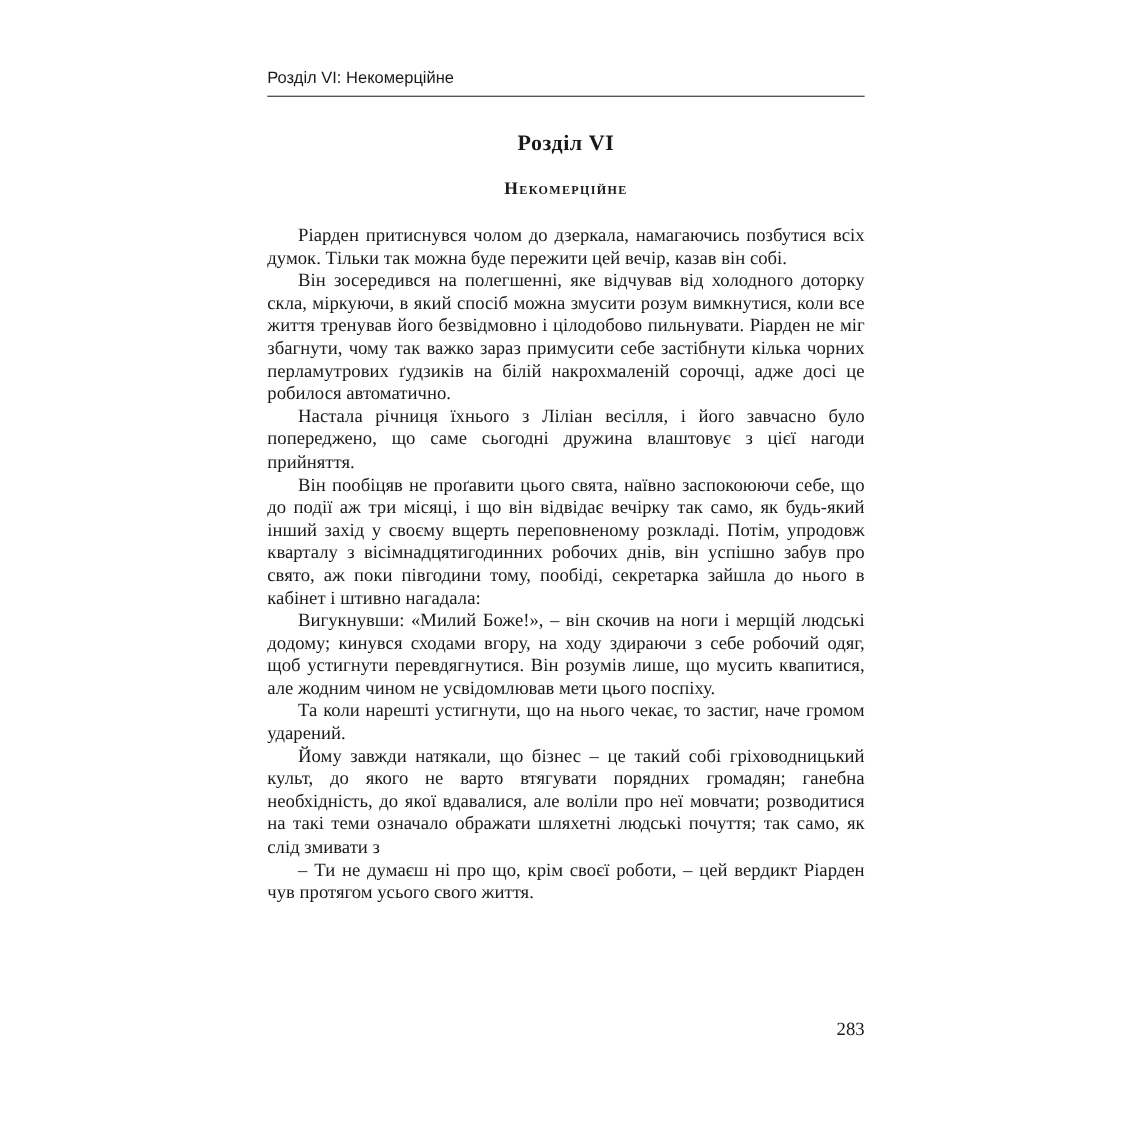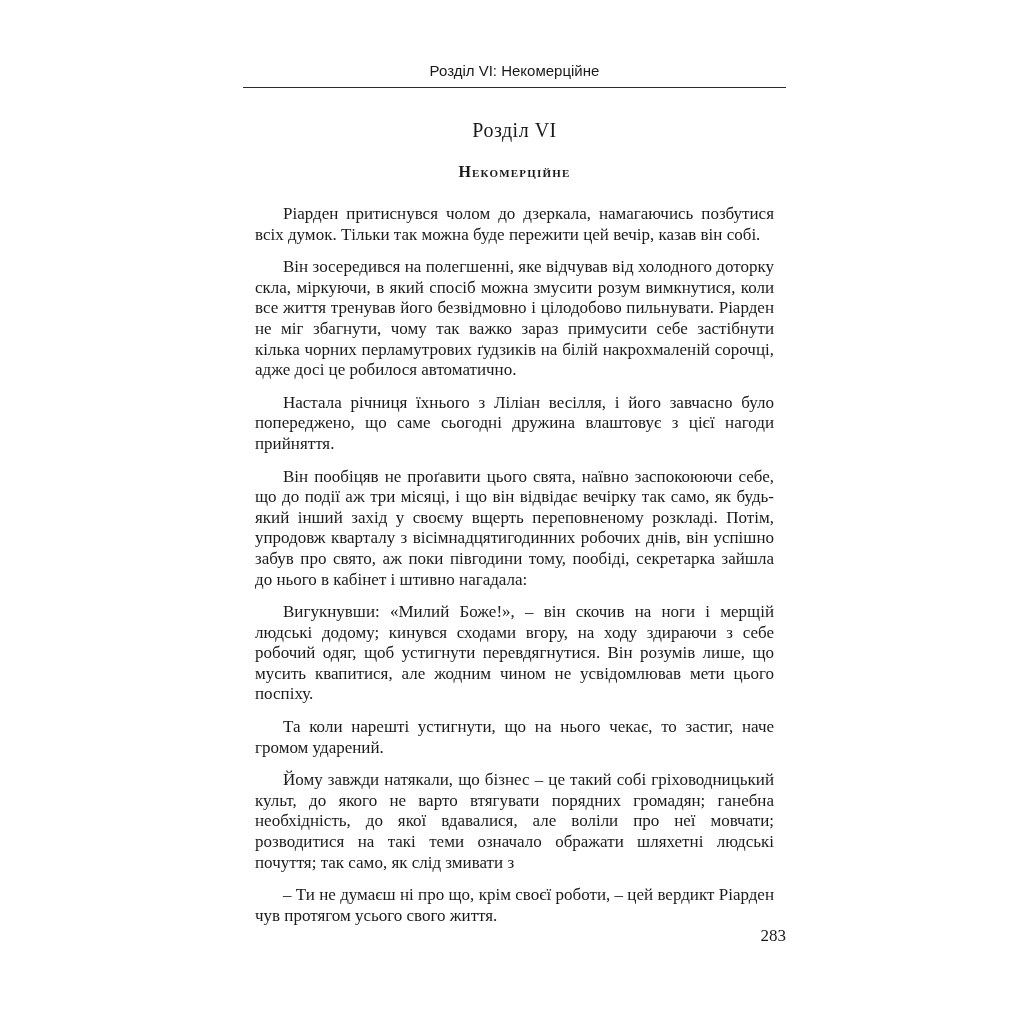--- a/index.html
+++ b/index.html
@@ -16,55 +16,55 @@
     font-family: "Liberation Serif", serif;
     color: var(--text, #1a1a1a);
   }
   .content {
     position: absolute;
     left: 243px;
     top: 62px;
     width: 543px;
   }
   .running-head {
-    text-align: center;
+    text-align: left;
     font-family: "Liberation Sans", sans-serif;
     font-size: 15px;
     line-height: 18px;
     color: var(--text, #1a1a1a);
     padding-bottom: 7px;
     border-bottom: 1.5px solid var(--rule, #2b2b2b);
   }
   .chapter-title {
     margin: 30px 0 0 0;
     text-align: center;
     font-family: "Liberation Serif", serif;
     font-size: 20px;
-    font-weight: normal;
+    font-weight: bold;
     line-height: 24px;
     letter-spacing: 0.5px;
   }
   .chapter-subtitle {
     margin: 20px 0 0 0;
     text-align: center;
     font-family: "Liberation Serif", serif;
     font-size: 16px;
     font-weight: bold;
     line-height: 20px;
     font-variant: small-caps;
     letter-spacing: 1.2px;
   }
   .body-text {
     margin-top: 22px;
     text-align: justify;
     font-size: 17px;
     line-height: 20.6px;
   }
   .body-text p {
-    margin: 12px;
+    margin: 0;
     text-indent: 28px;
   }
   .page-number {
     position: absolute;
     top: 926px;
     left: 243px;
     width: 543px;
     text-align: right;
     font-family: "Liberation Serif", serif;
     font-size: 17px;

